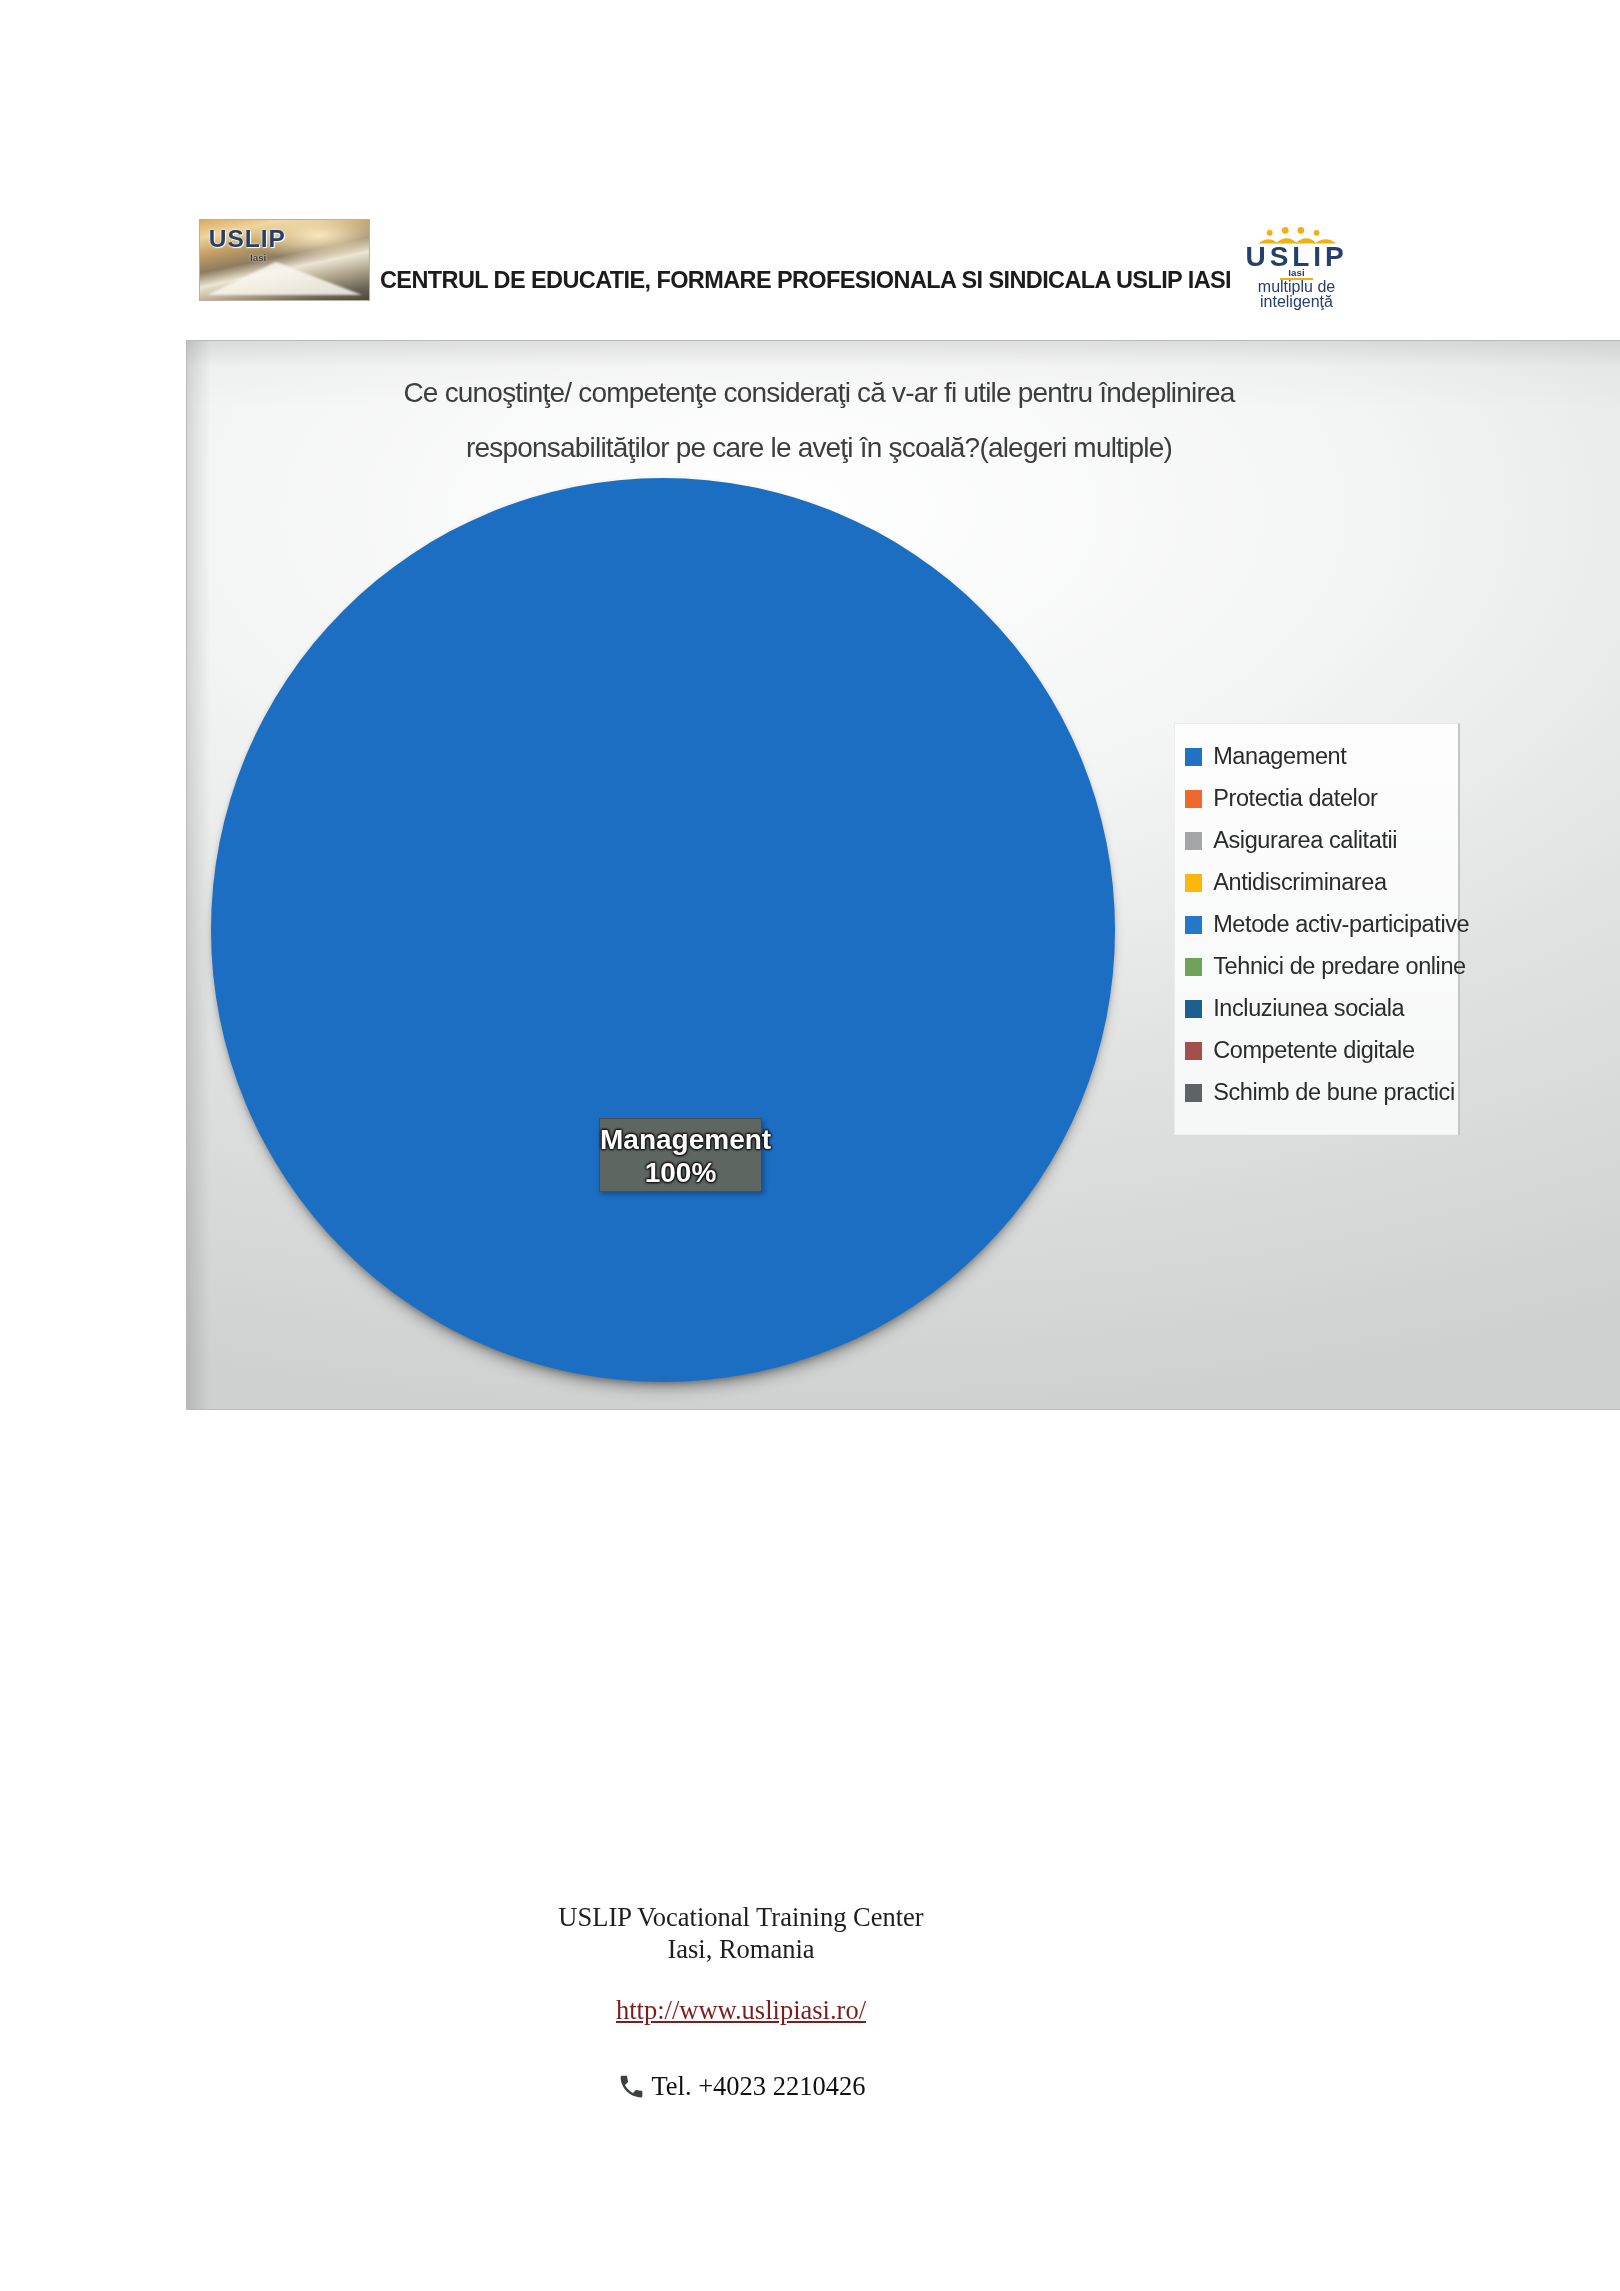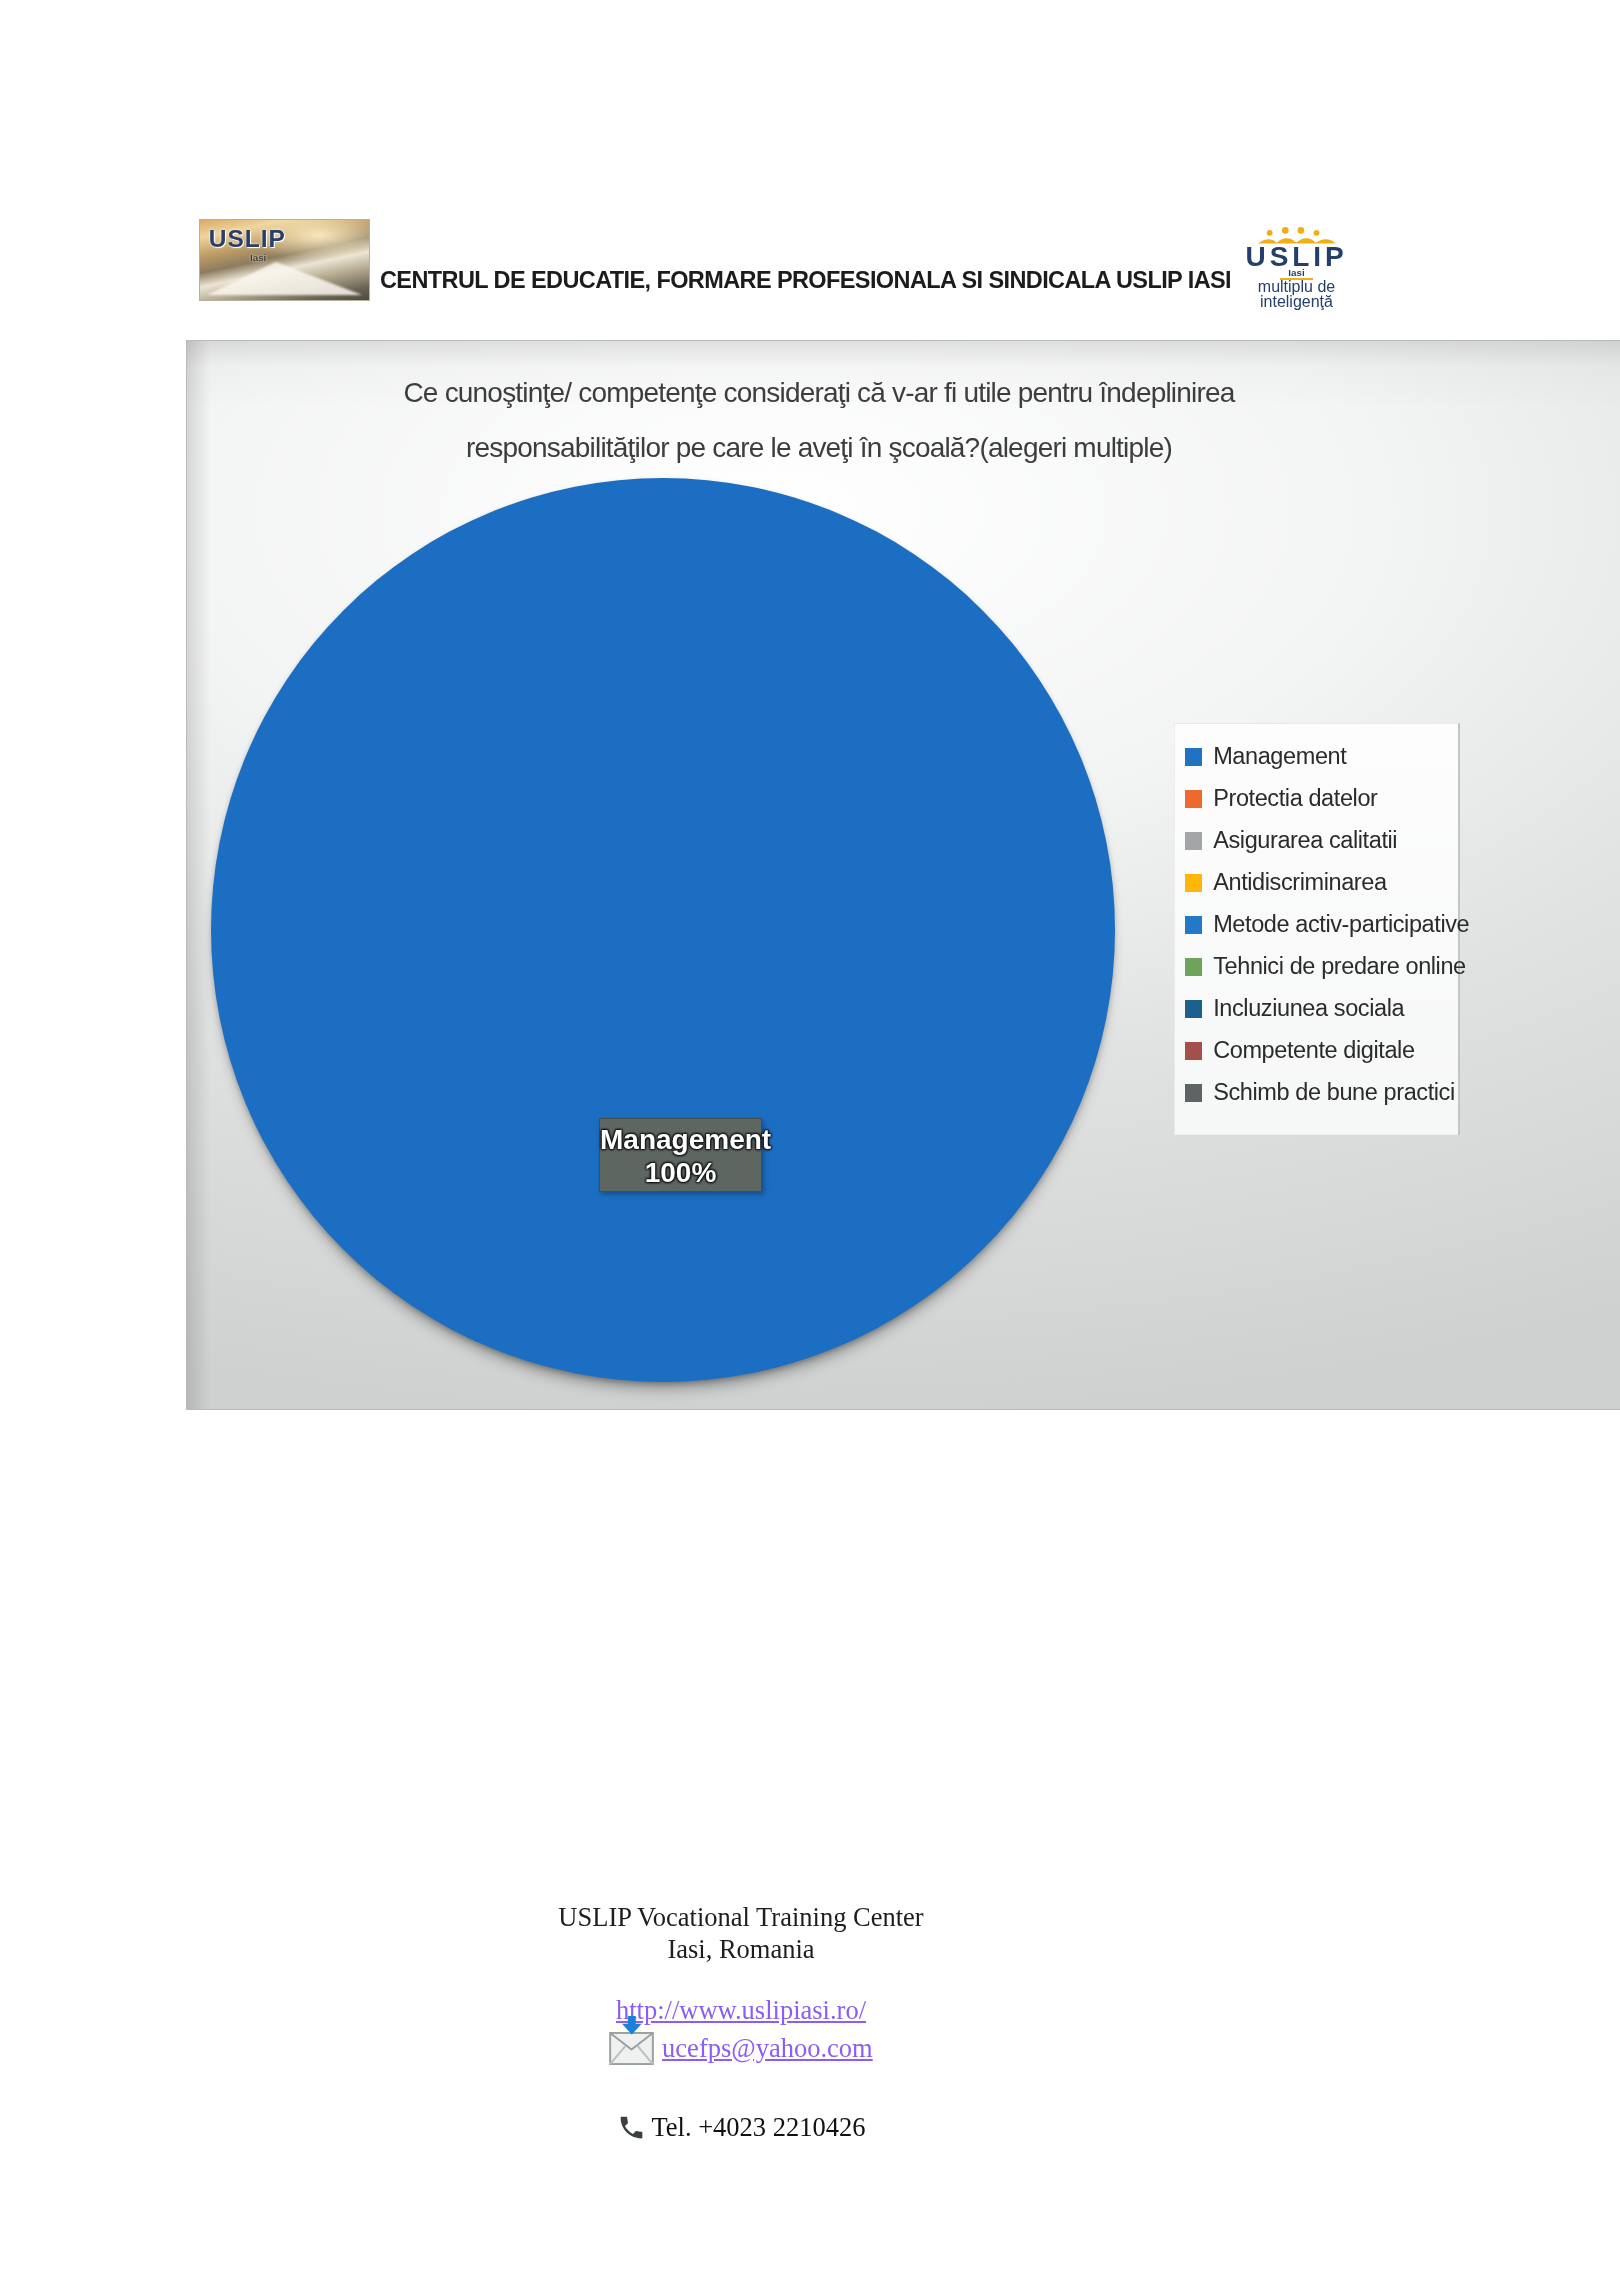--- a/index.html
+++ b/index.html
@@ -57,21 +57,21 @@
     padding:11.8px 0 0 9.8px;}
   .legend-row{display:flex;align-items:center;height:42px;gap:10.8px;}
   .legend-swatch{width:17.6px;height:17.6px;flex:0 0 17.6px;}
   .legend-label{font-size:23.5px;color:#2b2b2b;letter-spacing:-0.4px;white-space:nowrap;}
 
   
   .footer-center{position:absolute;left:294px;top:1901px;width:894px;text-align:center;
     font-family:"Liberation Serif",serif;font-size:26.5px;color:#1e1e1e;line-height:32px;}
   .footer-links{position:absolute;left:294px;top:1994px;width:894px;text-align:center;
     font-family:"Liberation Serif",serif;font-size:26.5px;}
-  a.doc-link{color:#8b5cf6;text-decoration:underline;}
+  a.doc-link{color:#7f1d1d;text-decoration:underline;}
   .link-row{display:flex;justify-content:center;align-items:center;}
   .row-web{height:33px;}
   .row-mail{height:39px;margin-top:2px;}
   .row-tel{height:39px;color:#111;margin-top:40px;}
   .mail-icon-stack{position:relative;width:45px;height:33px;margin-right:7.8px;}
   .mail-icon-stack .arrow{position:absolute;left:11.8px;top:-15.7px;}
   .tel-icon{margin-right:5.9px;}
 </style>
 </head>
 <body>
@@ -159,33 +159,20 @@
 
   <div class="footer-center">
     <div>USLIP Vocational Training Center</div>
     <div>Iasi, Romania</div>
   </div>
 
   <div class="footer-links">
     <div class="link-row row-web">
       <a class="doc-link" href="#">http://www.uslipiasi.ro/</a>
     </div>
-    <div class="link-row row-mail">
-      <span class="mail-icon-stack">
-        <svg class="arrow" width="21.6" height="19.6" viewBox="0 0 22 20">
-          <path d="M7 0h8v8h6l-10 11L1 8h6z" fill="#1d7fd6"></path>
-        </svg>
-        <svg width="45" height="33" viewBox="0 0 46 34">
-          <rect x="1" y="1" width="44" height="32" fill="#eef1ef" stroke="#99a19e" stroke-width="2"></rect>
-          <path d="M1 1 L23 18 L45 1" fill="none" stroke="#99a19e" stroke-width="2"></path>
-          <path d="M1 33 L17 14 M45 33 L29 14" fill="none" stroke="#b9c0bd" stroke-width="2"></path>
-        </svg>
-      </span>
-      <a class="doc-link" href="#">ucefps@yahoo.com</a>
-    </div>
     <div class="link-row row-tel">
       <svg class="tel-icon" width="29" height="29" viewBox="0 0 24 24">
         <path fill="#3b423e" d="M6.62 10.79c1.44 2.83 3.76 5.14 6.59 6.59l2.2-2.2c.27-.27.67-.36 1.02-.24 1.12.37 2.33.57 3.57.57.55 0 1 .45 1 1V20c0 .55-.45 1-1 1-9.39 0-17-7.61-17-17 0-.55.45-1 1-1h3.5c.55 0 1 .45 1 1 0 1.25.2 2.45.57 3.57.11.35.03.74-.25 1.02l-2.2 2.2z"></path>
       </svg>
       <span>Tel. +4023 2210426</span>
     </div>
   </div>
 
 </div>
 

